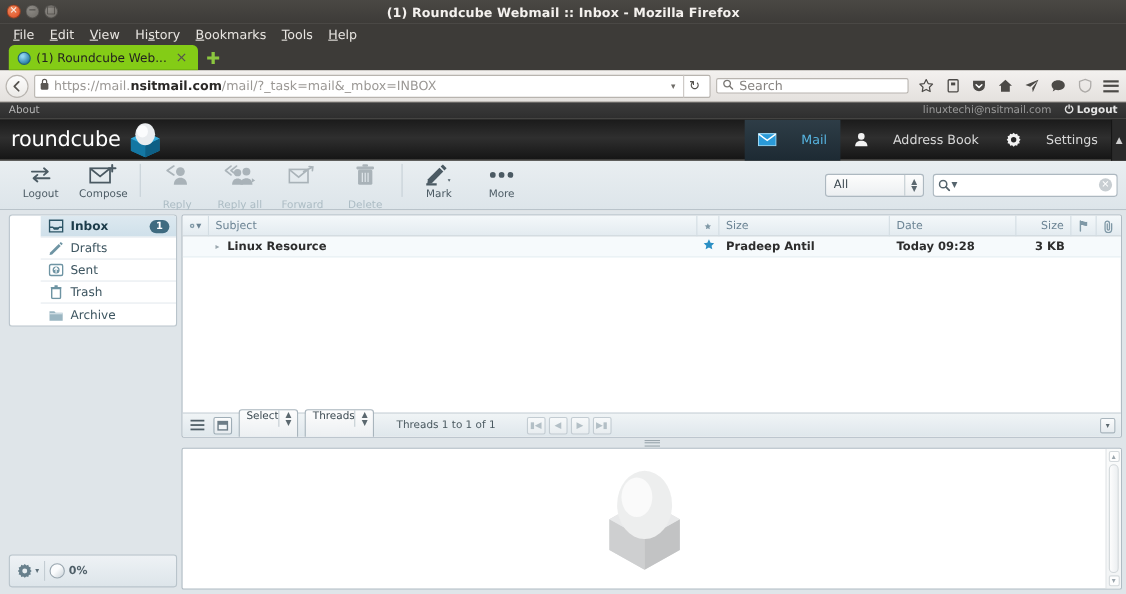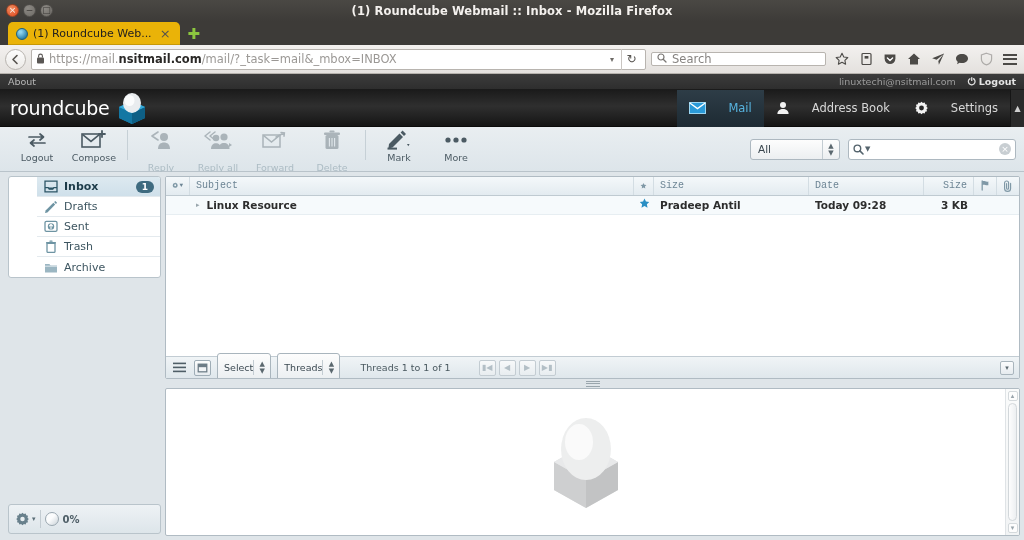--- a/index.html
+++ b/index.html
@@ -34,21 +34,21 @@
   }
   .menuitem { font-size: 11.5px; color: #e8e5e1; padding: 1px 6px; border-radius: 2px; }
   .menuitem u { text-decoration: underline; }
 
   
   .tabstrip {
     height: 24px; background: #3d3b38; display: flex; align-items: flex-end;
     padding-left: 8px; flex: 0 0 24px;
   }
   .tab {
-    height: 23px; background: #eab308; border-radius: 5px 5px 0 0;
+    height: 23px; background: #84cc16; border-radius: 5px 5px 0 0;
     display: flex; align-items: center; gap: 5px; padding: 0 6px 0 8px;
     min-width: 150px; box-shadow: 0 -1px 0 rgba(0,0,0,.15) inset;
   }
   .tab-fav {
     width: 12px; height: 12px; border-radius: 50%;
     background: radial-gradient(circle at 35% 30%, #8fd4ef 10%, #2a7fa8 75%);
     border: 1px solid #1d5f80; flex: 0 0 12px;
   }
   .tab-label { font-size: 11px; color: #23211f; white-space: nowrap; overflow: hidden;
                text-overflow: ellipsis; flex: 1; }
@@ -204,22 +204,22 @@
 
   
   .msg-area { flex: 1; display: flex; flex-direction: column; padding: 4px 4px 4px 0; min-width: 0; }
   .msglist-box {
     background: #fff; border: 1px solid #b0bbc3; border-radius: 2px;
     display: flex; flex-direction: column; overflow: hidden;
     flex: 0 0 203px;
   }
   .ml-head {
     height: 19px; background: linear-gradient(#f4f8fa, #e3ebf0);
-    border-bottom: 1px solid #bfcad1; display: flex; align-items: flex-end;
-    font-size: 10px; color: #6c8494; flex: 0 0 19px; font-family: Liberation Mono, monospace;
+    border-bottom: 1px solid #bfcad1; display: flex; align-items: flex-start;
+    font-size: 10px; color: #6c8494; flex: 0 0 19px;
   }
   .ml-head .c { padding: 0 6px; height: 19px; display: flex; align-items: center;
                 border-right: 1px solid #d3dde3; }
   .ml-rows { flex: 1; overflow: hidden; }
   .ml-row {
     height: 19px; display: flex; align-items: center; font-size: 10.5px;
     color: #2d2d2d; background: #f6fafc; border-bottom: 1px solid #e7eef2;
   }
   .ml-row .c { padding: 0 6px; height: 19px; display: flex; align-items: center; }
   .col-gear { width: 24px; justify-content: center; }
@@ -240,21 +240,21 @@
     height: 22px; background: linear-gradient(#f0f4f6, #dfe7ec);
     border-top: 1px solid #c2ccd3; display: flex; align-items: center;
     gap: 6px; padding: 0 5px; flex: 0 0 22px;
   }
   .mini-ico { width: 17px; height: 16px; display: flex; align-items: center;
               justify-content: center; color: #4f5e67; }
   .mini-ico.boxed { border: 1px solid #9fadb6; border-radius: 2px;
                     background: linear-gradient(#fcfdfd, #e6ebef); }
   .fsel {
     height: 30px; background: linear-gradient(#fdfdfd, #e9edf0);
-    border: 1px solid #a9b5bd; border-radius: 3px; display: flex; align-items: center;
+    border: 1px solid #a9b5bd; border-radius: 3px; display: flex; 
     font-size: 9.5px; color: #3c4a52; padding-left: 6px;
   }
   .fsel .spin { height: 15px; }
   .foot-txt { font-size: 9.5px; color: #49585f; margin-left: 14px; }
   .pager { display: flex; gap: 3px; margin-left: 22px; }
   .pg {
     width: 17px; height: 16px; border: 1px solid #c3ccd2; border-radius: 2px;
     background: linear-gradient(#f7f9fa, #e8edf0); color: #b3bfc6;
     font-size: 8px; display: flex; align-items: center; justify-content: center;
   }
@@ -312,20 +312,29 @@
       <div class="wbtn min">
           <span>−</span>
         </div>
       <div class="wbtn max">
           <span>□</span>
         </div>
     </div>
     <div class="wtitle">(1) Roundcube Webmail :: Inbox - Mozilla Firefox</div>
   </div>
 
+  <div class="menubar">
+    <div class="menuitem"><u>F</u>ile</div>
+    <div class="menuitem"><u>E</u>dit</div>
+    <div class="menuitem"><u>V</u>iew</div>
+    <div class="menuitem">Hi<u>s</u>tory</div>
+    <div class="menuitem"><u>B</u>ookmarks</div>
+    <div class="menuitem"><u>T</u>ools</div>
+    <div class="menuitem"><u>H</u>elp</div>
+  </div>
 
   <div class="tabstrip">
     <div class="tab">
       <div class="tab-fav"></div>
       <div class="tab-label">(1) Roundcube Web...</div>
       <div class="tab-close">×</div>
     </div>
     <div class="newtab">✚</div>
   </div>
 

